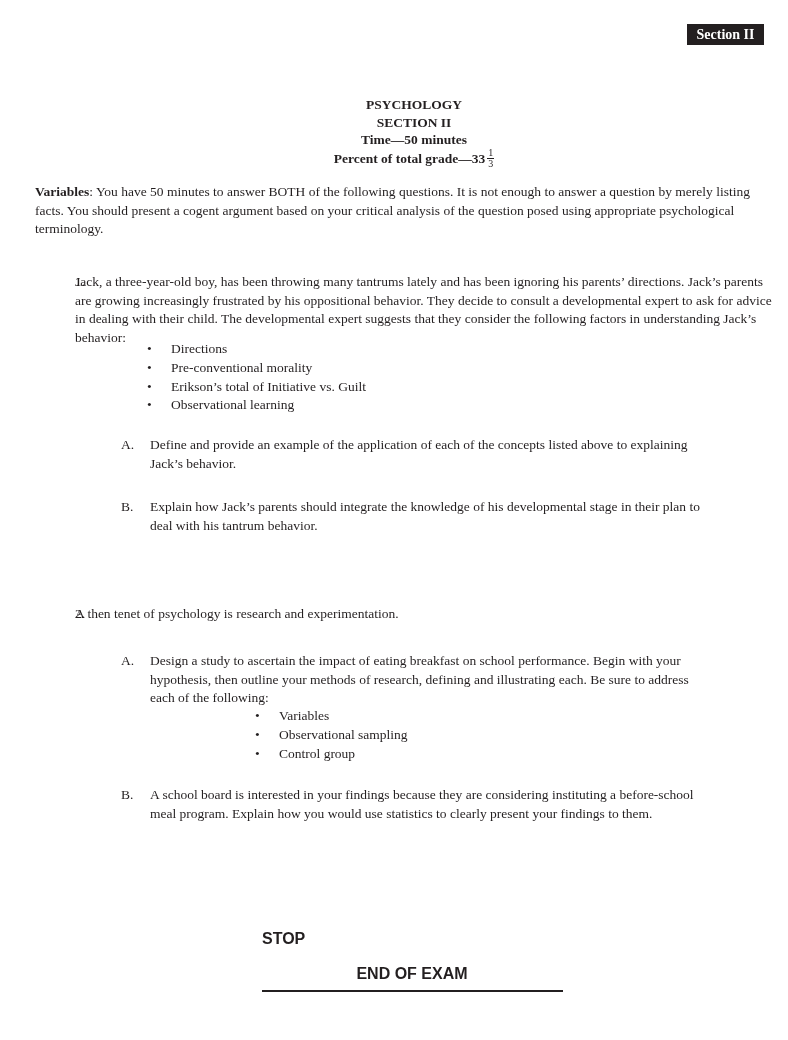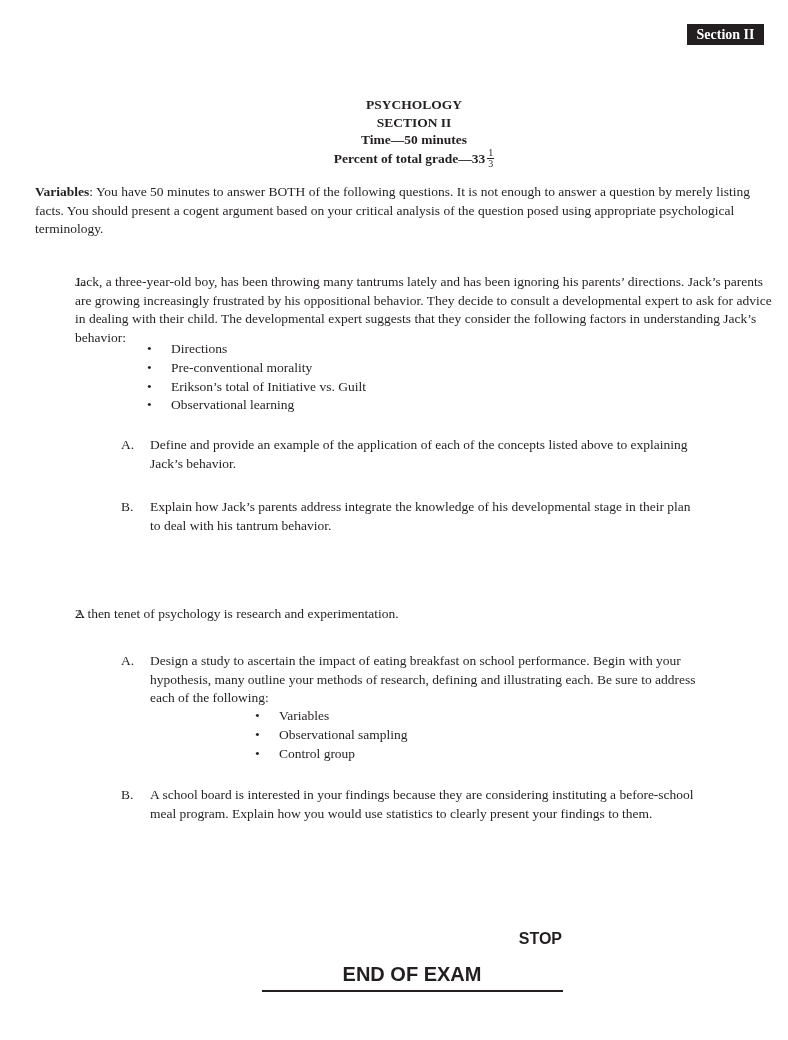--- a/index.html
+++ b/index.html
@@ -110,35 +110,35 @@
     }
     .s1a { top: 436px; }
     .s1b { top: 498px; }
     .s2a { top: 652px; }
     .s2b { top: 786px; }
     .stop {
       position: absolute;
       top: 929px;
       left: 262px;
       width: 300px;
-      text-align: right;
+      text-align: left;
       font-family: "Liberation Sans", "DejaVu Sans", sans-serif;
       font-weight: bold;
       font-size: 16px;
       line-height: 20px;
     }
     .end {
       position: absolute;
       top: 964px;
       left: 262px;
       width: 300px;
       text-align: center;
       font-family: "Liberation Sans", "DejaVu Sans", sans-serif;
       font-weight: bold;
-      font-size: 20px;
+      font-size: 16px;
       line-height: 20px;
     }
     .rule {
       position: absolute;
       top: 990px;
       left: 262px;
       width: 301px;
       height: 2px;
       background: #231f20;
     }
@@ -169,31 +169,31 @@
   <li><span class="dot">•</span><span>Observational learning</span></li>
 </ul>
 
 <div class="sub s1a">
   <span class="sub-letter">A.</span>
   <div class="sub-text">Define and provide an example of the application of each of the concepts listed above to explaining Jack’s behavior.</div>
 </div>
 
 <div class="sub s1b">
   <span class="sub-letter">B.</span>
-  <div class="sub-text">Explain how Jack’s parents address integrate the knowledge of his developmental stage in their plan to deal with his tantrum behavior.</div>
+  <div class="sub-text">Explain how Jack’s parents should integrate the knowledge of his developmental stage in their plan to deal with his tantrum behavior.</div>
 </div>
 
 <div class="q q2">
   <span class="q-num">2.</span>
   <div class="q-text">A then tenet of psychology is research and experimentation.</div>
 </div>
 
 <div class="sub s2a">
   <span class="sub-letter">A.</span>
-  <div class="sub-text">Design a study to ascertain the impact of eating breakfast on school performance. Begin with your hypothesis, many outline your methods of research, defining and illustrating each. Be sure to address each of the following:</div>
+  <div class="sub-text">Design a study to ascertain the impact of eating breakfast on school performance. Begin with your hypothesis, then outline your methods of research, defining and illustrating each. Be sure to address each of the following:</div>
 </div>
 
 <ul class="bullets b2">
   <li><span class="dot">•</span><span>Variables</span></li>
   <li><span class="dot">•</span><span>Observational sampling</span></li>
   <li><span class="dot">•</span><span>Control group</span></li>
 </ul>
 
 <div class="sub s2b">
   <span class="sub-letter">B.</span>

